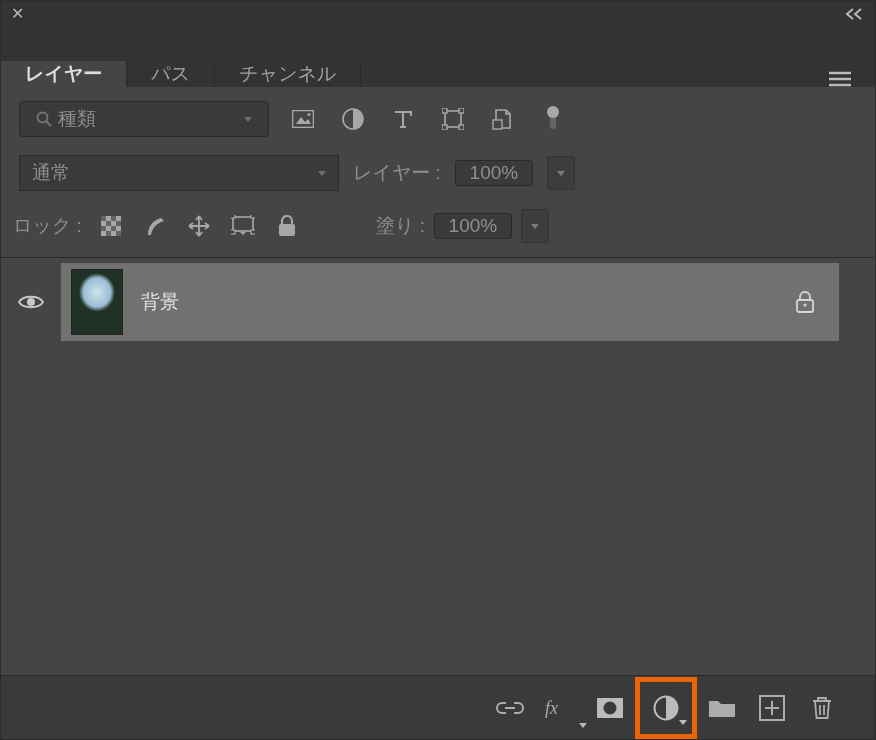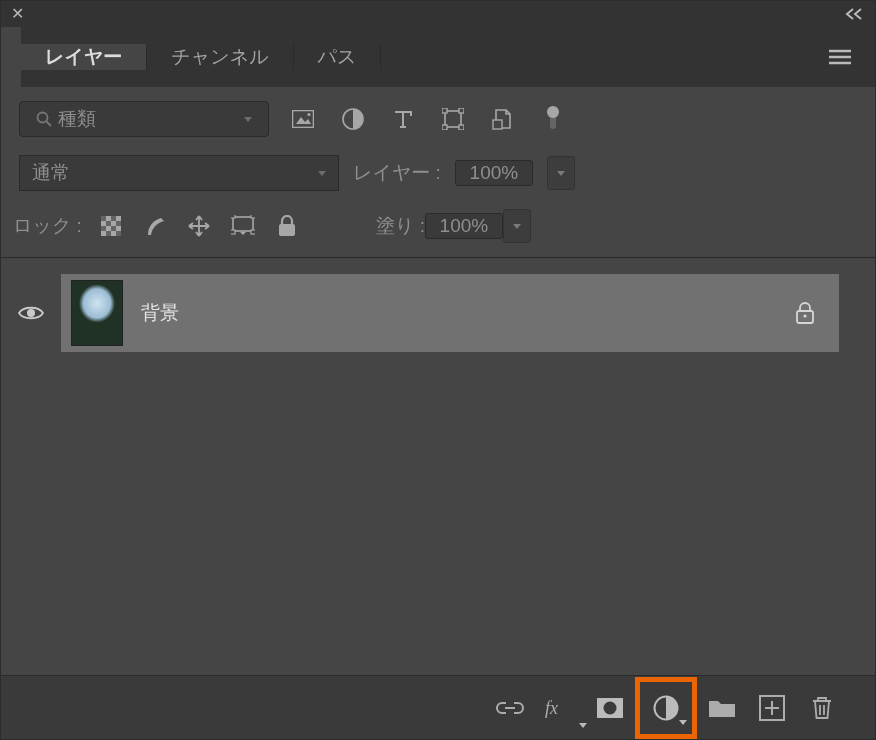--- a/index.html
+++ b/index.html
@@ -38,22 +38,21 @@
     padding:0 10px;
   }
   .topbar .x{color:var(--fg);font-size:16px;line-height:1;}
   .topbar .collapse{color:var(--fg);font-size:18px;letter-spacing:-6px;}
 
   
   .tabs{
     height:60px;
     background:var(--bg-darker);
     display:flex;
-    align-items:center;
-    margin-left:20px;
+    align-items:flex-end;
   }
   .tab{
     padding:0 24px;
     display:flex;align-items:center;
     color:var(--fg);
     border-right:1px solid var(--border);
     cursor:default;
   }
   .tab.active{
     background:var(--bg);
@@ -113,30 +112,30 @@
   }
 
   
   .lock-row{
     display:flex;align-items:center;gap:16px;
     padding:10px 18px 14px 12px;
     border-bottom:1px solid var(--border);
   }
   .lock-icons{display:flex;align-items:center;gap:18px;}
   .licon{opacity:.85;display:flex;align-items:center;justify-content:center;width:26px;height:26px;}
-  .fill-group{display:flex;align-items:center;gap:0;margin-left:60px;}
+  .fill-group{display:flex;align-items:center;gap:9px;margin-left:60px;}
 
   
   .layers{
     height:380px;
   }
   .layer{
     display:flex;align-items:center;
     height:78px;
-    margin:16px 0 0 0;
+    margin:5px 0 0 0;
   }
   .layer .eye{
     width:60px;display:flex;align-items:center;justify-content:center;
     color:var(--fg);
   }
   .layer .body{
     flex:1;height:100%;
     background:var(--bg-row);
     display:flex;align-items:center;
     padding:0 24px 0 10px;
@@ -192,24 +191,24 @@
         <path d="M8 1 L2 6 L8 11 M16 1 L10 6 L16 11" stroke="#b9b9b9" stroke-width="2" fill="none"></path>
       </svg>
   </span>
 </div>
 
 <div class="tabs">
   <div class="tab active">
     <span>レイヤー</span>
   </div>
   <div class="tab inactive">
+    <span>パス</span>
+  </div>
+  <div class="tab inactive">
     <span>チャンネル</span>
-  </div>
-  <div class="tab inactive">
-    <span>パス</span>
   </div>
   <div class="spacer"></div>
   <div class="menu">
     <svg width="22" height="16" viewBox="0 0 22 16">
         <path d="M0 2h22M0 8h22M0 14h22" stroke="#b9b9b9" stroke-width="2.4"></path>
       </svg>
   </div>
 </div>
 
 <div class="filter-row">

